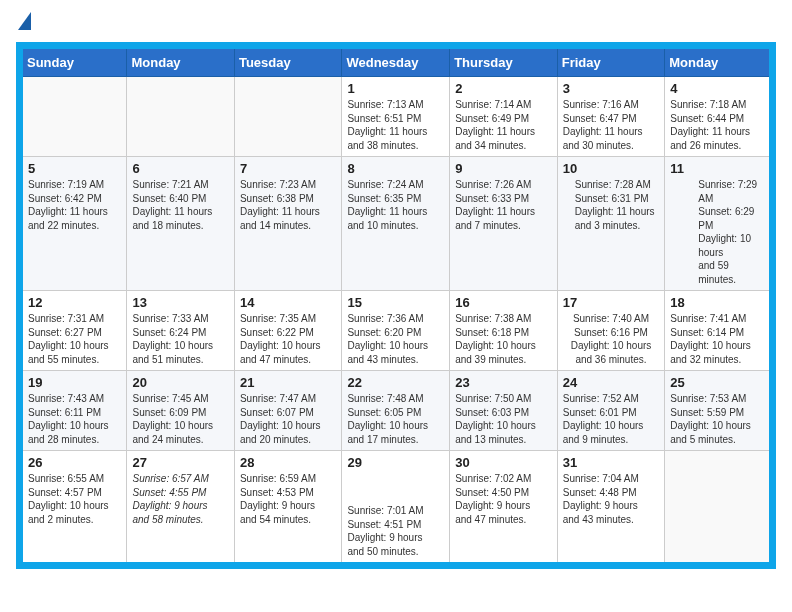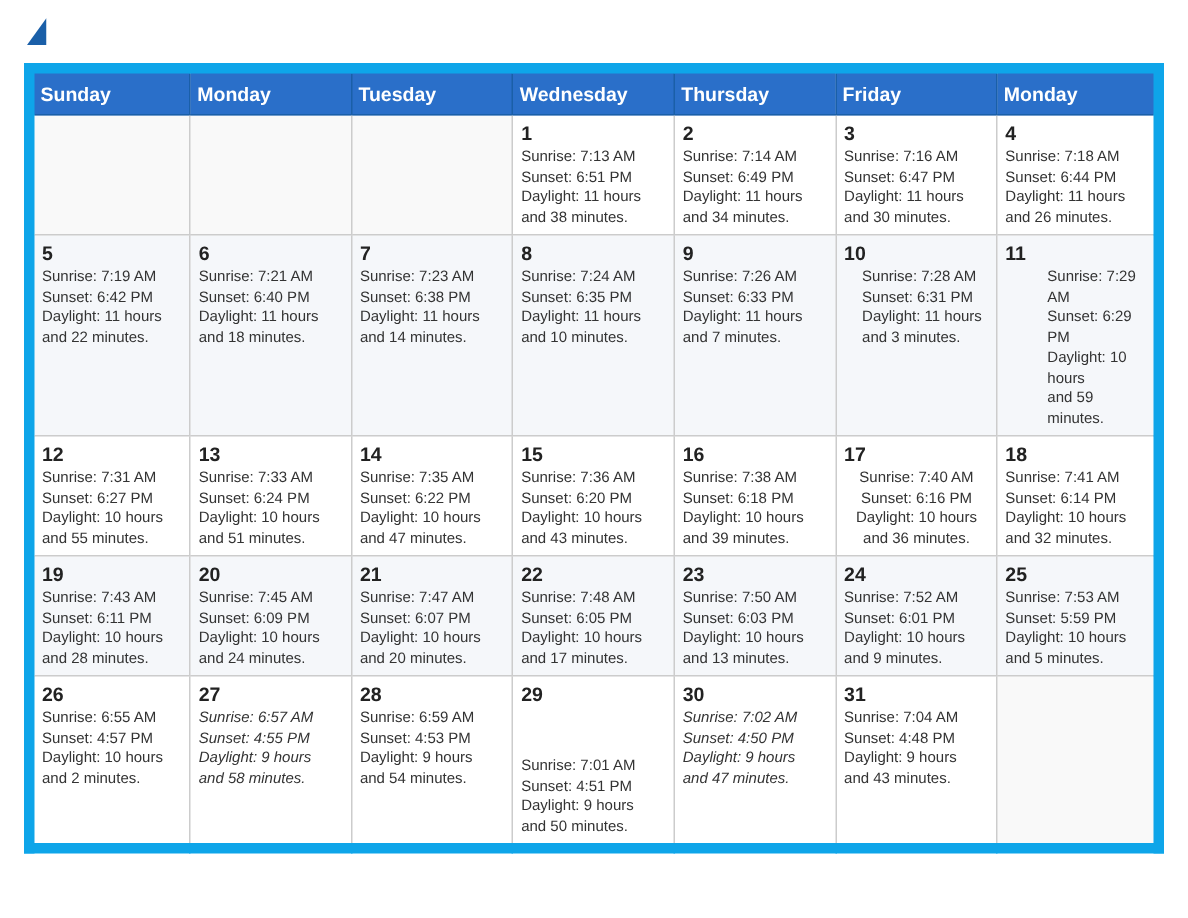--- a/index.html
+++ b/index.html
@@ -345,21 +345,21 @@
         </td>
         <td>
           <div class="day-number">29</div>
           <div class="day-info" style="white-space: pre-line; margin-top: 34px;">Sunrise: 7:01 AM
 Sunset: 4:51 PM
 Daylight: 9 hours
 and 50 minutes.</div>
         </td>
         <td>
           <div class="day-number">30</div>
-          <div class="day-info" style="white-space: pre-line; font-style: italic;">Sunrise: 7:02 AM
+          <div class="day-info" style="white-space: pre-line;">Sunrise: 7:02 AM
 Sunset: 4:50 PM
 Daylight: 9 hours
 and 47 minutes.</div>
         </td>
         <td>
           <div class="day-number">31</div>
           <div class="day-info" style="white-space: pre-line;">Sunrise: 7:04 AM
 Sunset: 4:48 PM
 Daylight: 9 hours
 and 43 minutes.</div>

